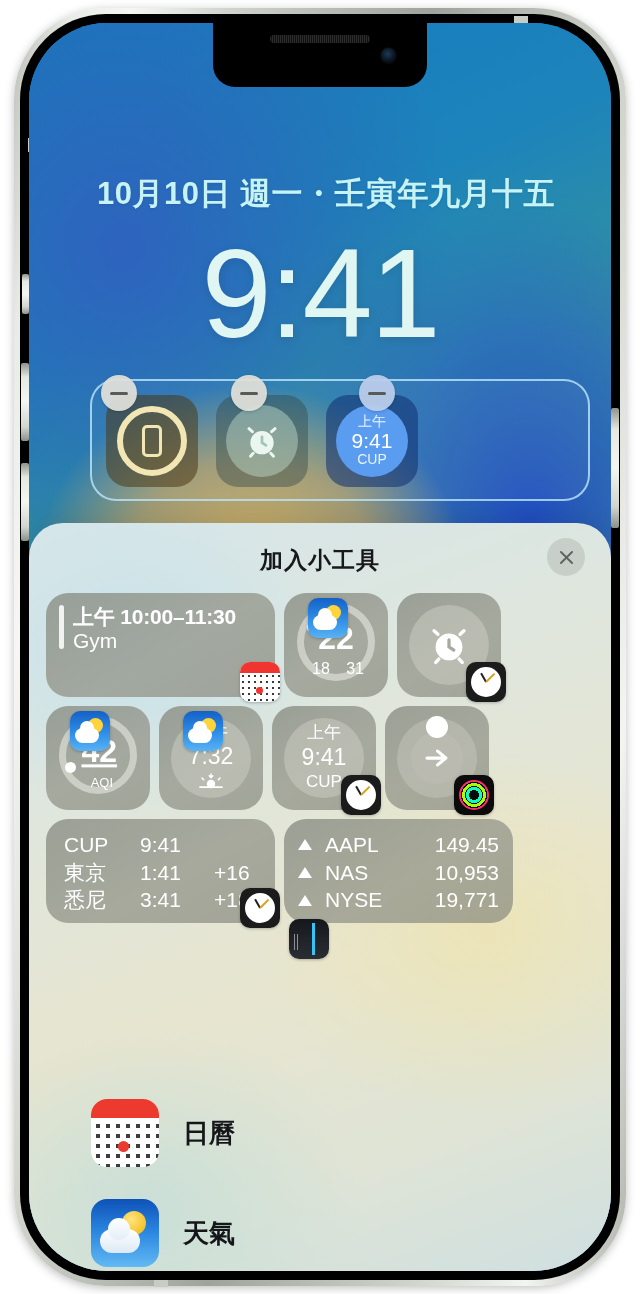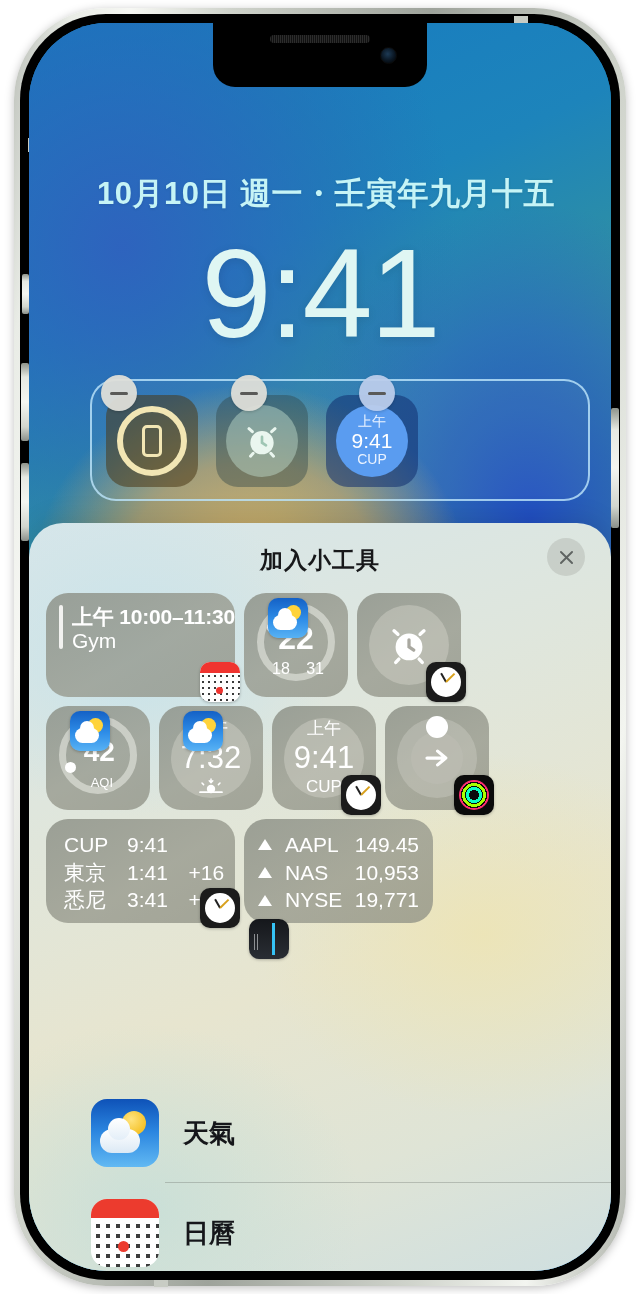--- a/index.html
+++ b/index.html
@@ -185,21 +185,21 @@
     width: 606px;
   }
   .gallery-row { display: flex; gap: 9px; margin-bottom: 9px; }
   .wcard {
     position: relative;
     border-radius: 22px;
     background: linear-gradient(150deg, rgba(138,142,132,.80) 0%, rgba(150,152,140,.78) 55%, rgba(142,144,132,.76) 100%);
     overflow: visible;
   }
   .wcard.small { width: 104px; height: 104px; padding-left: 19px; }
-  .wcard.wide  { width: 189px; height: 104px; }
+  .wcard.wide  { width: 229px; height: 104px; }
   .badge {
     position: absolute; right: -5px; bottom: -5px;
     width: 40px; height: 40px; border-radius: 10px;
     overflow: hidden; z-index: 4;
     box-shadow: 0 1px 3px rgba(0,0,0,.25);
   }
   
   .badge-weather {
     background: linear-gradient(180deg,#1461c6 0%,#2f8ee8 55%,#58b2f4 100%);
     position: relative;
@@ -282,35 +282,35 @@
     position:absolute; left:50%; top:46%; transform:translate(-50%,-50%);
     font-size: 32px; font-weight: 600; color:#fff;
   }
   .temp-lo, .temp-hi {
     position:absolute; bottom:-4px; font-size:16px; color:#fff; font-weight:500;
   }
   .temp-lo { left: 8px; } .temp-hi { right: 4px; }
 
   .aqi-main {
     position:absolute; left:52%; top:45%; transform:translate(-50%,-50%);
-    font-size: 28px; font-weight: 600; color:#fff;
+    font-size: 32px; font-weight: 600; color:#fff;text-decoration:underline;
   }
   .aqi-label {
     position:absolute; left:56%; bottom:-3px; transform:translateX(-50%);
     font-size:13px; color:#fff; font-weight:500;
   }
 
   .disc-circle {
     position:absolute; left:50%; top:50%; transform:translate(-50%,-50%);
     width: 80px; height: 80px; border-radius:50%;
     background: rgba(214,214,204,.42);
     display:flex; flex-direction:column; align-items:center; justify-content:center;
   }
   .disc-line1 { font-size:17px; color:#fff; line-height:1.2; }
-  .disc-line2 { font-size:31px; color:#fff; font-weight:500; line-height:1.2; }
+  .disc-line2 { font-size:23px; color:#fff; font-weight:500; line-height:1.2; }
   .disc-line3 { font-size:17px; color:#fff; line-height:1.25; }
 
   .clocklist { padding: 12px 0 0 18px; color:#fff; }
   .clocklist-row { display:flex; font-size:21px; font-weight:500; line-height:1.32; }
   .cl-city { width: 76px; }
   .cl-time { width: 74px; }
   .cl-off  { width: 56px; }
 
   .stocklist { padding: 12px 14px 0 14px; color:#fff; }
   .stock-row { display:flex; justify-content:space-between; font-size:21px; font-weight:500; line-height:1.32; }
@@ -577,34 +577,34 @@
               <div class="badge badge-stocks">
                 <div class="line"></div>
                   <div class="spike"></div>
               </div>
             </div>
           </div>
         </div>
 
         <div id="app-list">
           <div class="app-row">
-            <div class="app-icon app-icon-weather">
-              <div class="sun"></div>
-                <div class="cloud"></div>
-            </div>
-            <div class="app-name">天氣</div>
-            <div class="sep"></div>
-          </div>
-          <div class="app-row">
             <div class="app-icon app-icon-calendar">
               <div class="cal-top"></div>
               <div class="cal-grid">
                   <div class="cal-today"></div>
                 </div>
             </div>
             <div class="app-name">日曆</div>
           </div>
+          <div class="app-row">
+            <div class="app-icon app-icon-weather">
+              <div class="sun"></div>
+                <div class="cloud"></div>
+            </div>
+            <div class="app-name">天氣</div>
+            <div class="sep"></div>
+          </div>
         </div>
 
       </div>
     </div>
   </div>
 </div>
 
 </body></html>

